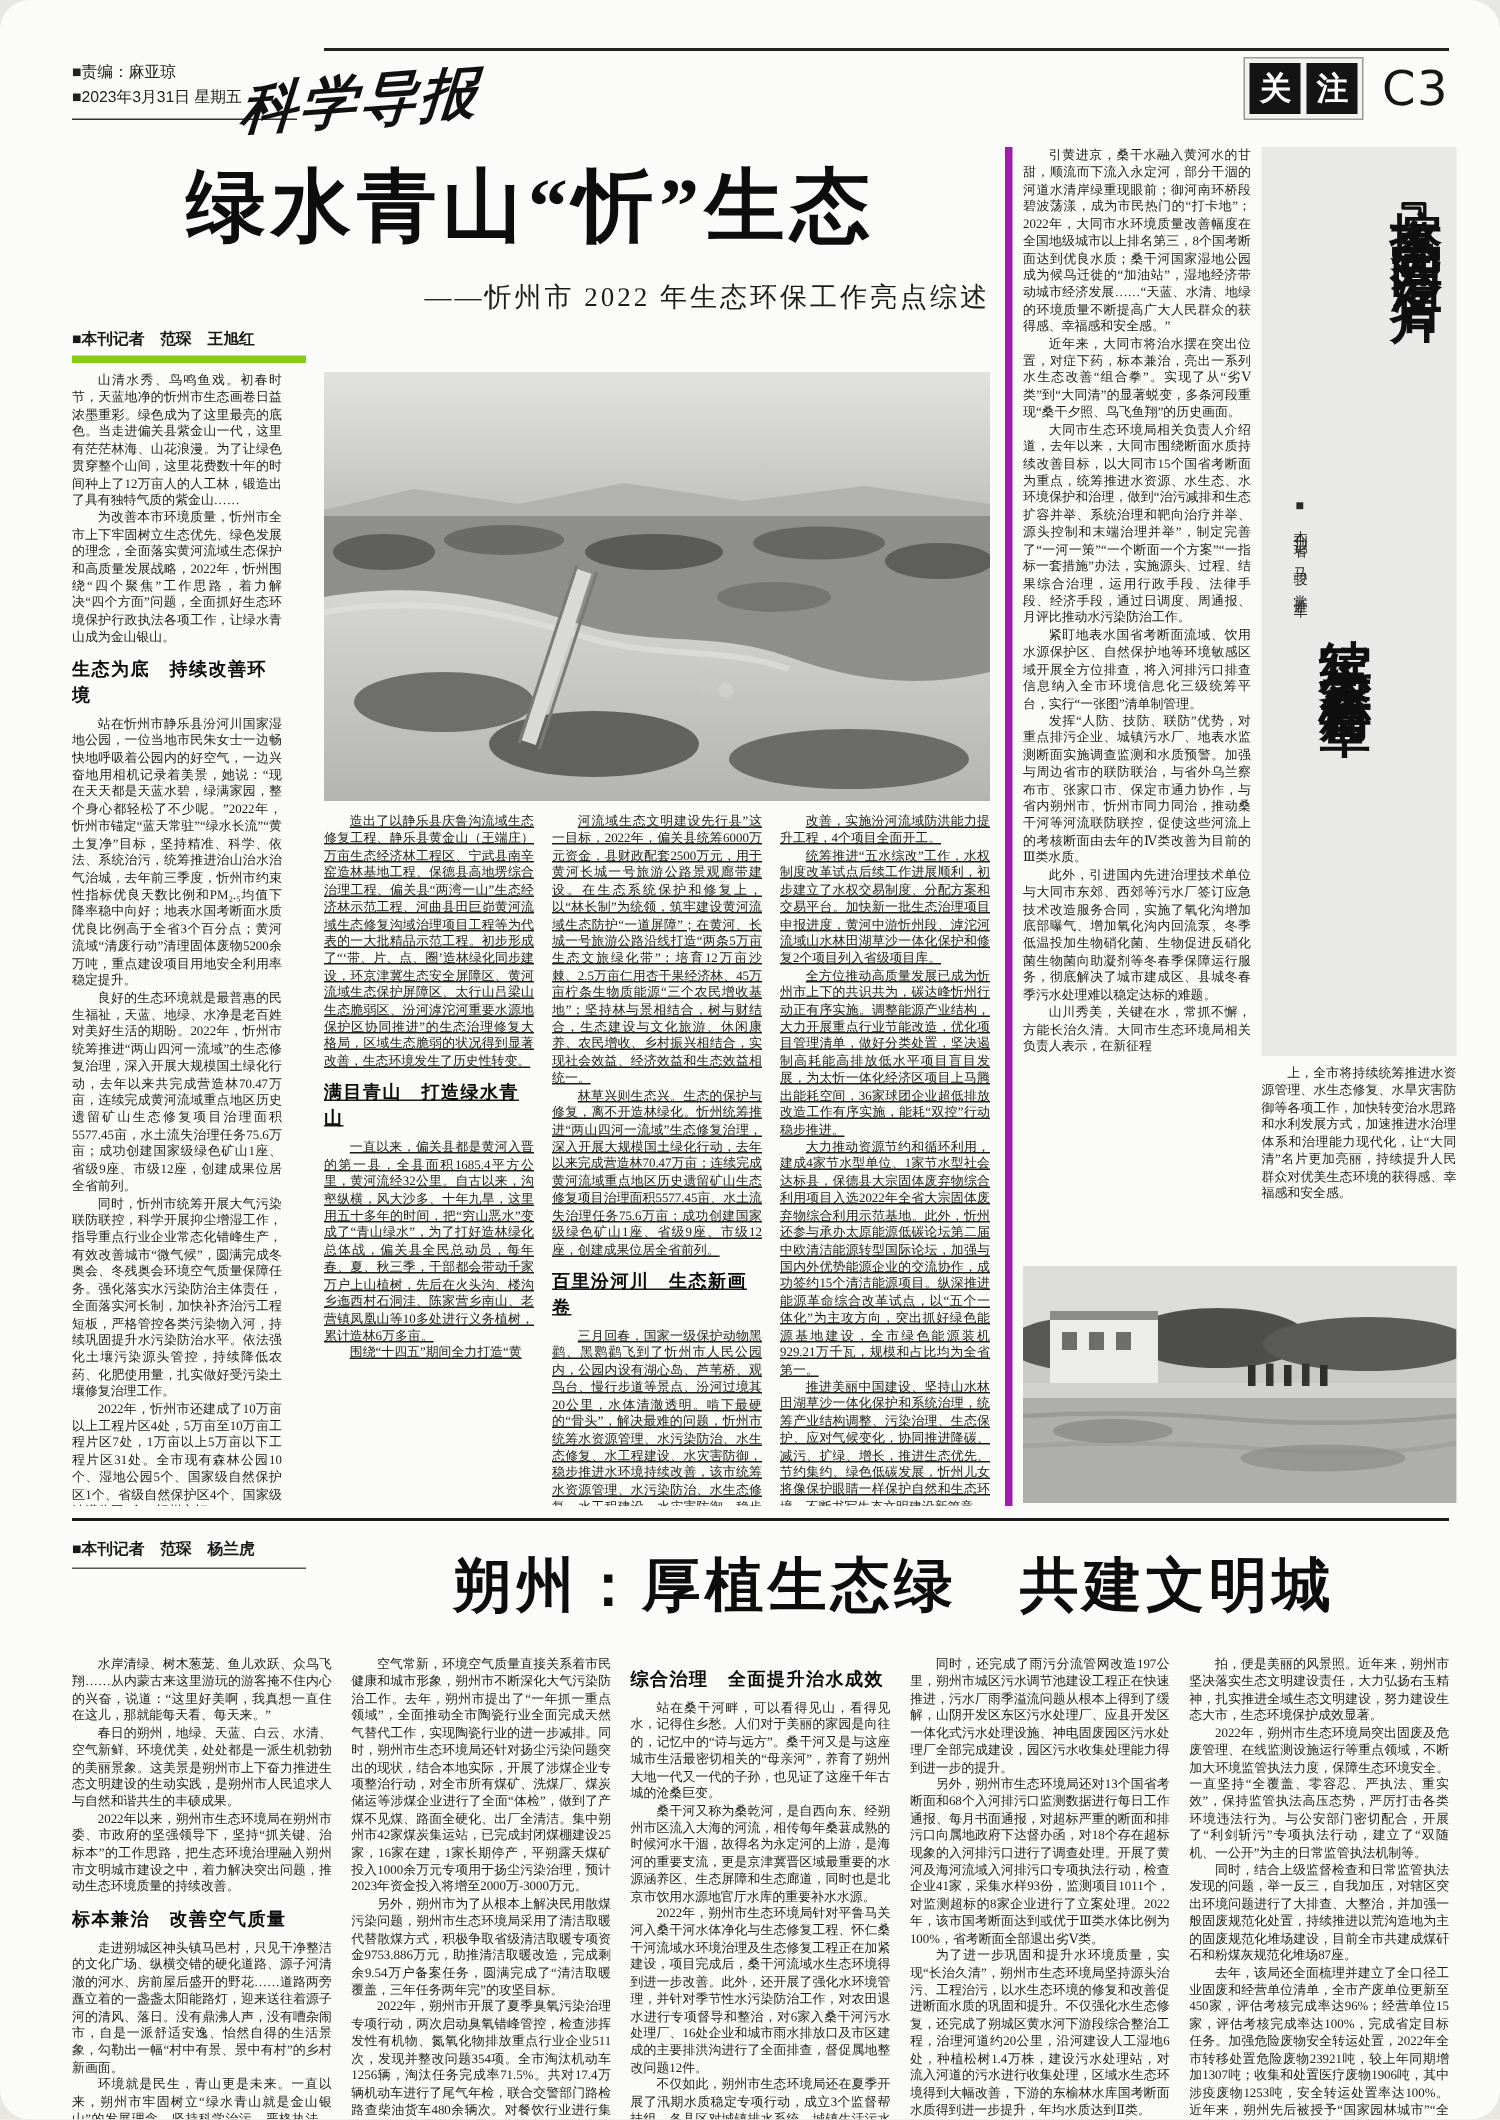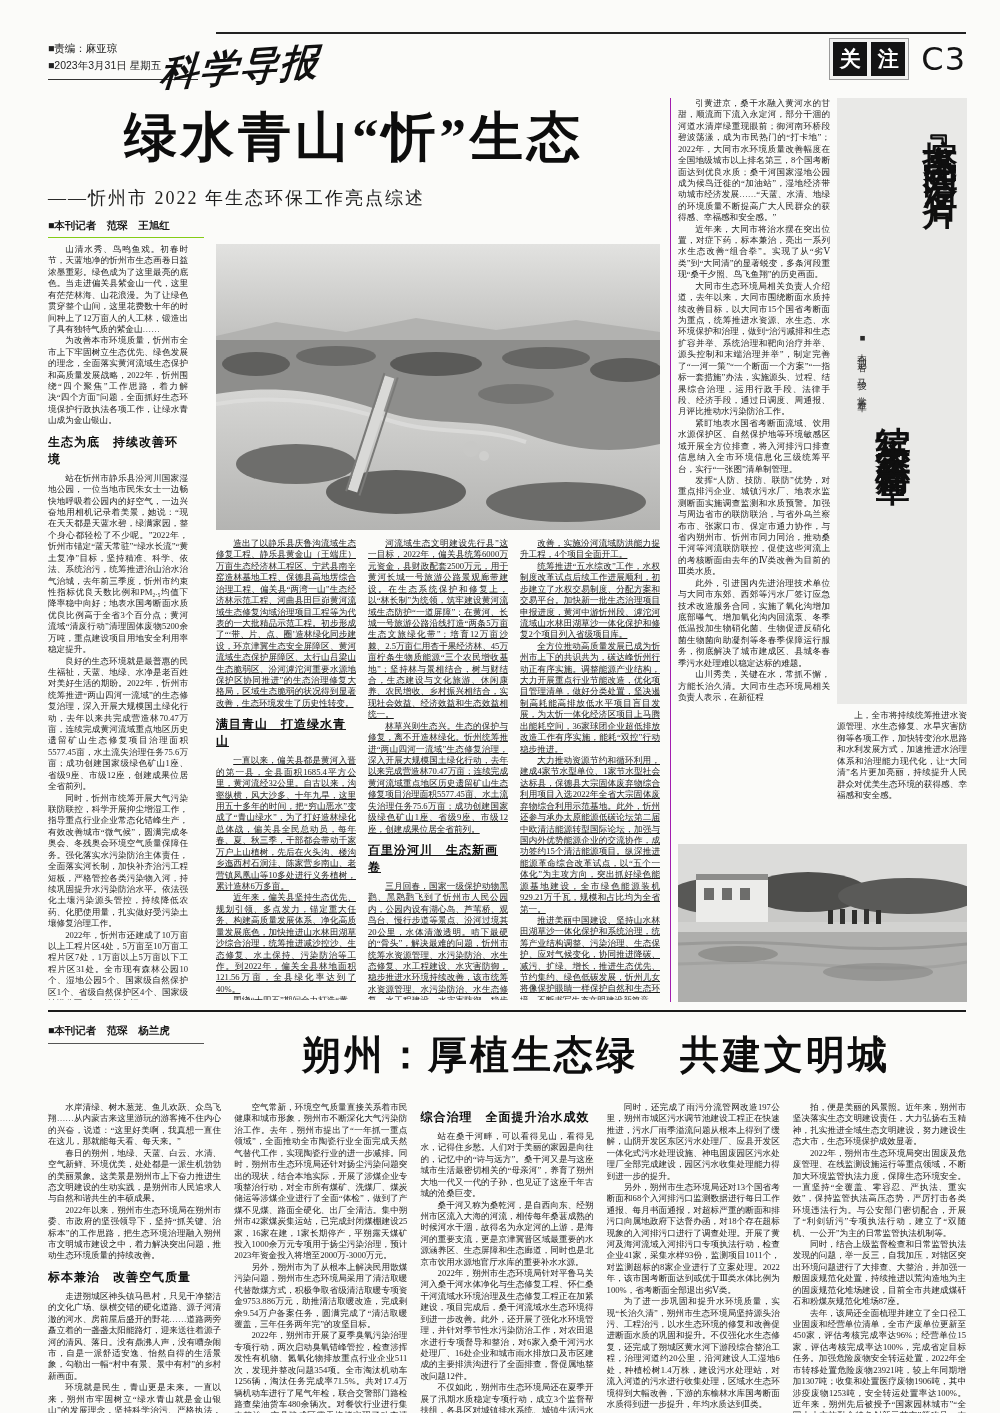--- a/index.html
+++ b/index.html
@@ -1,48 +1,48 @@
 <!DOCTYPE html>
 <html><head>
 <meta charset="utf-8">
 <style>
   * { box-sizing: border-box; }
   html,body { margin:0; padding:0; background:#e9e7e2; }
   .page {
     width:1000px; height:1413px; margin:0 auto; background:#fbfbf9;
     padding:24px 34px 10px 48px; overflow:hidden; position:relative;
-    font-family:"Liberation Serif","DejaVu Serif",serif; color:#1a1a1a;
+    font-family:"Liberation Serif","DejaVu Serif",serif; color:#1a1a1a;border-radius:20px;
   }
   
   .masthead { position:relative; height:70px; }
   .toprule { position:absolute; top:8px; left:168px; right:0; height:2px; background:#222; }
   .mh-left { position:absolute; left:0; top:16px; width:150px; border-bottom:1px solid #333; padding-bottom:5px; }
   .mh-line { font-size:10.5px; line-height:1.6; font-family:"Liberation Sans",sans-serif; color:#222; }
   .logo { position:absolute; left:112px; top:18px; font-size:38px; font-weight:bold; font-style:italic;
           transform:rotate(-4deg) skewX(-8deg); letter-spacing:2px; color:#111; }
   .mh-right { position:absolute; right:0; top:14px; display:flex; align-items:center; gap:12px; }
   .badge { border:1px solid #9a9a9a; padding:3px; display:flex; gap:4px; background:#f2f2f0; }
   .badge-sq { width:34px; height:34px; background:#141414; color:#fff; display:flex; align-items:center;
               justify-content:center; font-size:21px; font-weight:bold; font-family:"Liberation Sans",sans-serif; }
   .pageno { font-size:32px; font-family:"DejaVu Sans","Liberation Sans",sans-serif; color:#161616; letter-spacing:1px; }
   
   .toparea { display:flex; gap:10px; margin-top:4px; }
   .main-article { width:612px; }
   h1 { margin:4px 0 0; text-align:center; font-size:53px; letter-spacing:4px; font-weight:700; color:#0d0d0d; }
-  .subtitle { text-align:left; font-size:18px; letter-spacing:2px; margin-top:12px; color:#1c1c1c; }
-  .byline { font-size:10.5px; font-weight:bold; width:156px; border-bottom:1px solid #84cc16; padding:9px 0 4px; font-family:"Liberation Sans",sans-serif; }
+  .subtitle { text-align:right; font-size:18px; letter-spacing:2px; margin-top:12px; color:#1c1c1c; }
+  .byline { font-size:10.5px; font-weight:bold; width:156px; border-bottom:5px solid #84cc16; padding:9px 0 4px; font-family:"Liberation Sans",sans-serif; }
   .main-body { display:flex; gap:28px; height:756px; margin-top:6px; }
   .col-1 { width:156px; }
   .mid-stack { width:444px; display:flex; flex-direction:column; gap:8px;text-decoration:underline; }
   .photo { background:#cfcfcf; overflow:hidden; }
   .main-photo { height:286px; }
   .midcols { flex:1; display:flex; gap:12px; overflow:hidden; }
   .midcols .ncol { flex:1; }
   
-  .right-article { flex:1; border-left:1px solid #a21caf; padding-left:7px; display:flex; flex-direction:column; gap:6px; }
+  .right-article { flex:1; border-left:5px solid #a21caf; padding-left:7px; display:flex; flex-direction:column; gap:6px; }
   .ra-top { display:flex; gap:7px; height:740px; }
   .ra-col { width:152px; }
   .ra-side { flex:1; display:flex; flex-direction:column; gap:6px; }
   .gray-block { height:606px; background:#e9e9e7; writing-mode:vertical-rl; padding:12px 5px; }
   .v-head { font-size:35px; font-weight:bold; letter-spacing:7px; color:#0f0f0f; }
   .v-head2 { padding-top:288px; }
   .v-byline { padding-top:222px; font-size:9.5px; letter-spacing:3px; color:#2a2a2a; font-family:"Liberation Sans",sans-serif; }
   .ra-cont { flex:1; }
   .side-photo { height:158px; }
   
@@ -128,21 +128,20 @@
               <rect x="162" y="128" width="2" height="124" fill="#7a7a78" transform="rotate(18 155 190)"></rect>
               <circle cx="255" cy="205" r="8" fill="#c8c8c6"></circle>
               <circle cx="268" cy="212" r="5" fill="#cfcfcd"></circle>
             </svg>
           </div>
           <div class="midcols">
             <div class="ncol">
                 <p>造出了以静乐县庆鲁沟流域生态修复工程、静乐县黄金山（王端庄）万亩生态经济林工程区、宁武县南辛窑造林基地工程、保德县高地塄综合治理工程、偏关县“两湾一山”生态经济林示范工程、河曲县田巨峁黄河流域生态修复沟域治理项目工程等为代表的一大批精品示范工程。初步形成了“‘带、片、点、圈’造林绿化同步建设，环京津冀生态安全屏障区、黄河流域生态保护屏障区、太行山吕梁山生态脆弱区、汾河滹沱河重要水源地保护区协同推进”的生态治理修复大格局，区域生态脆弱的状况得到显著改善，生态环境发生了历史性转变。</p>
                 <h3>满目青山　打造绿水青山</h3>
                 <p>一直以来，偏关县都是黄河入晋的第一县，全县面积1685.4平方公里，黄河流经32公里。自古以来，沟壑纵横，风大沙多、十年九旱，这里用五十多年的时间，把“穷山恶水”变成了“青山绿水”，为了打好造林绿化总体战，偏关县全民总动员，每年春、夏、秋三季，干部都会带动千家万户上山植树，先后在火头沟、楼沟乡迤西村石洞洼、陈家营乡南山、老营镇凤凰山等10多处进行义务植树，累计造林6万多亩。</p>
-                <p>近年来，偏关县坚持生态优先、规划引领、多点发力，锚定重大任务、构建高质量发展体系、净化高质量发展底色，加快推进山水林田湖草沙综合治理，统筹推进减沙控沙、生态修复、水土保持、污染防治等工作。到2022年，偏关全县林地面积121.56万亩，全县绿化率达到了40%。</p>
                 <p>围绕“十四五”期间全力打造“黄</p>
               </div>
             <div class="ncol">
                 <p>河流域生态文明建设先行县”这一目标，2022年，偏关县统筹6000万元资金，县财政配套2500万元，用于黄河长城一号旅游公路景观廊带建设。在生态系统保护和修复上，以“林长制”为统领，筑牢建设黄河流域生态防护“一道屏障”；在黄河、长城一号旅游公路沿线打造“两条5万亩生态文旅绿化带”；培育12万亩沙棘、2.5万亩仁用杏干果经济林、45万亩柠条生物质能源“三个农民增收基地”；坚持林与景相结合，树与财结合，生态建设与文化旅游、休闲康养、农民增收、乡村振兴相结合，实现社会效益、经济效益和生态效益相统一。</p>
                 <p>林草兴则生态兴。生态的保护与修复，离不开造林绿化。忻州统筹推进“两山四河一流域”生态修复治理，深入开展大规模国土绿化行动，去年以来完成营造林70.47万亩；连续完成黄河流域重点地区历史遗留矿山生态修复项目治理面积5577.45亩、水土流失治理任务75.6万亩；成功创建国家级绿色矿山1座、省级9座、市级12座，创建成果位居全省前列。</p>
                 <h3>百里汾河川　生态新画卷</h3>
                 <p>三月回春，国家一级保护动物黑鹳、黑鹮鹳飞到了忻州市人民公园内，公园内设有湖心岛、芦苇桥、观鸟台、慢行步道等景点、汾河过境其20公里，水体清澈透明。啃下最硬的“骨头”，解决最难的问题，忻州市统筹水资源管理、水污染防治、水生态修复、水工程建设、水灾害防御，稳步推进水环境持续改善，该市统筹水资源管理、水污染防治、水生态修复、水工程建设、水灾害防御，稳步推进水环境持续</p>
               </div>
             <div class="ncol">
                 <p>改善，实施汾河流域防洪能力提升工程，4个项目全面开工。</p>

